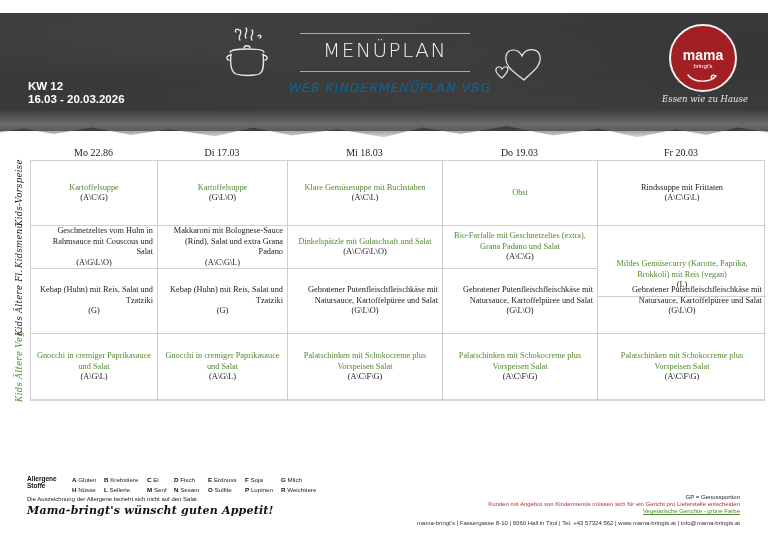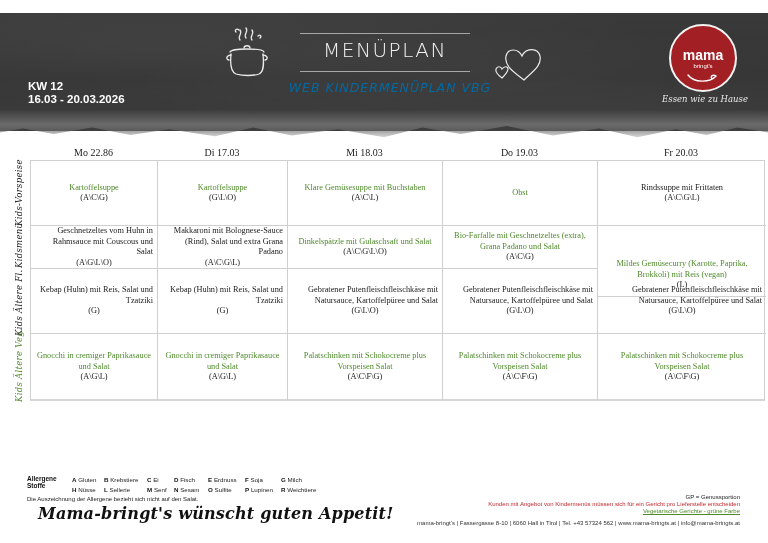--- a/index.html
+++ b/index.html
@@ -77,22 +77,22 @@
       font-weight: bold; font-size: 6.5px; line-height: 7px; color: #111;
     }
     .allergen {
       position: absolute; font-family: "Liberation Sans", sans-serif; font-size: 6.2px; color: #222; white-space: nowrap;
     }
     .allergen b { font-weight: bold; color: #111; }
     .allergen-note {
       position: absolute; left: 27px; top: 496px; font-family: "Liberation Sans", sans-serif; font-size: 6px; color: #222;
     }
     .appetit {
-      position: absolute; left: 38px; top: 504px; font-family: "DejaVu Serif", serif; font-style: italic;
-      font-weight: bold; font-size: 16px; color: #111; letter-spacing: 0.2px;
+      position: absolute; left: 27px; top: 504px; font-family: "DejaVu Serif", serif; font-style: italic;
+      font-weight: bold; font-size: 11px; color: #111; letter-spacing: 0.2px;
     }
     .footer-right {
       position: absolute; right: 28px; text-align: right; font-family: "Liberation Sans", sans-serif; font-size: 6px; line-height: 7px;
     }
     .fr-gp { top: 494px; color: #222; }
     .fr-red { top: 501px; color: #c0282e; }
     .fr-green { top: 508px; color: #4f8a2c; text-decoration: underline; }
     .fr-contact { top: 520px; color: #333; }
   </style>
 </head>

